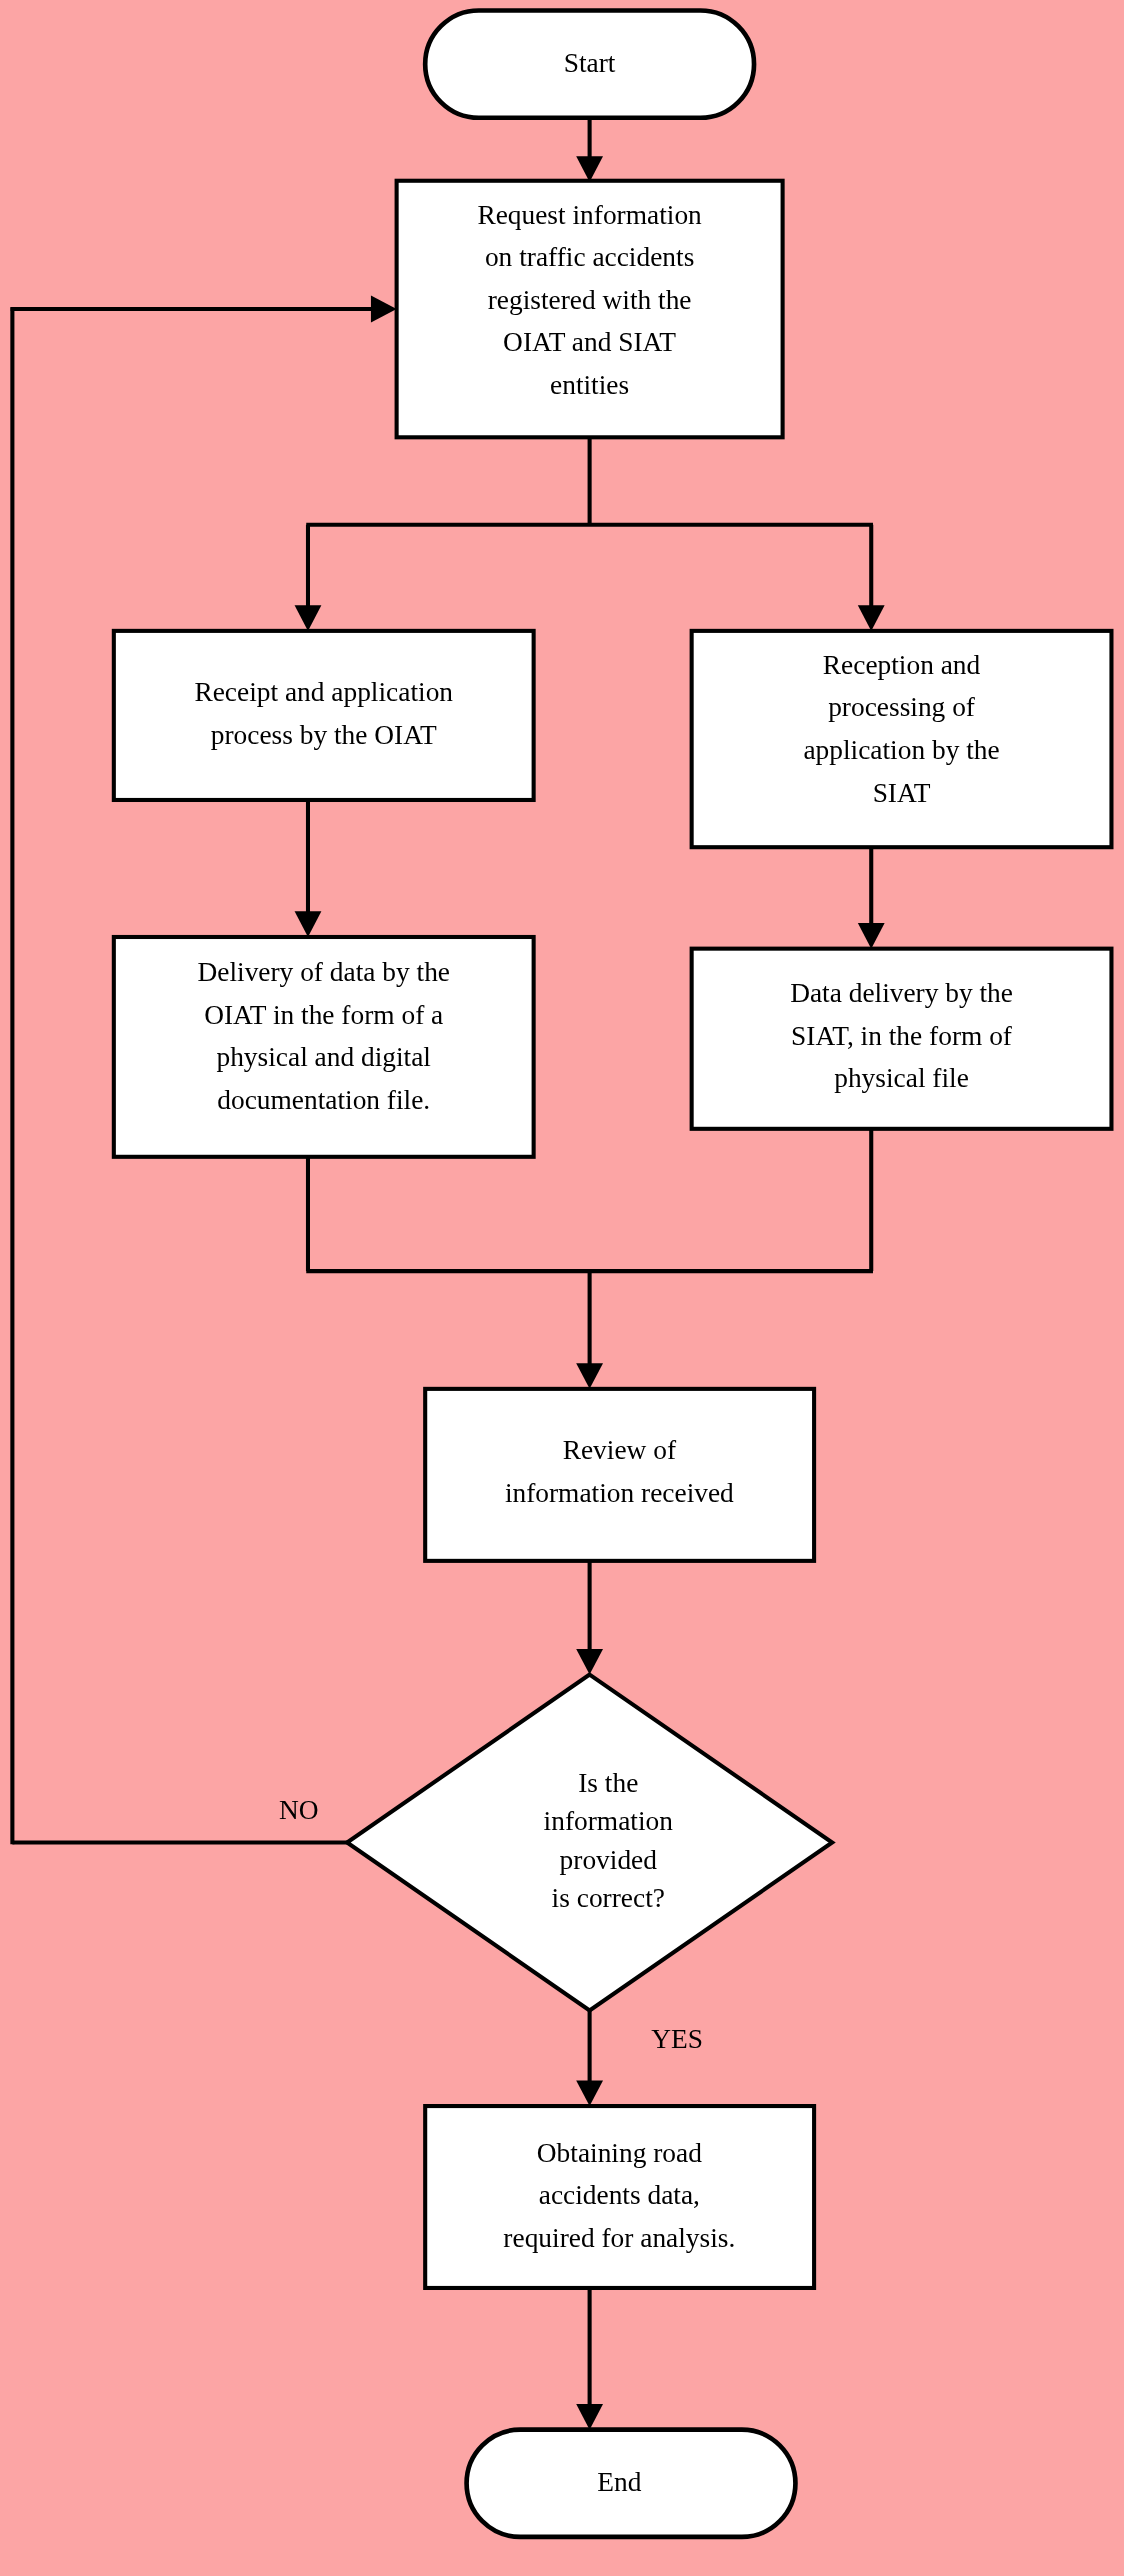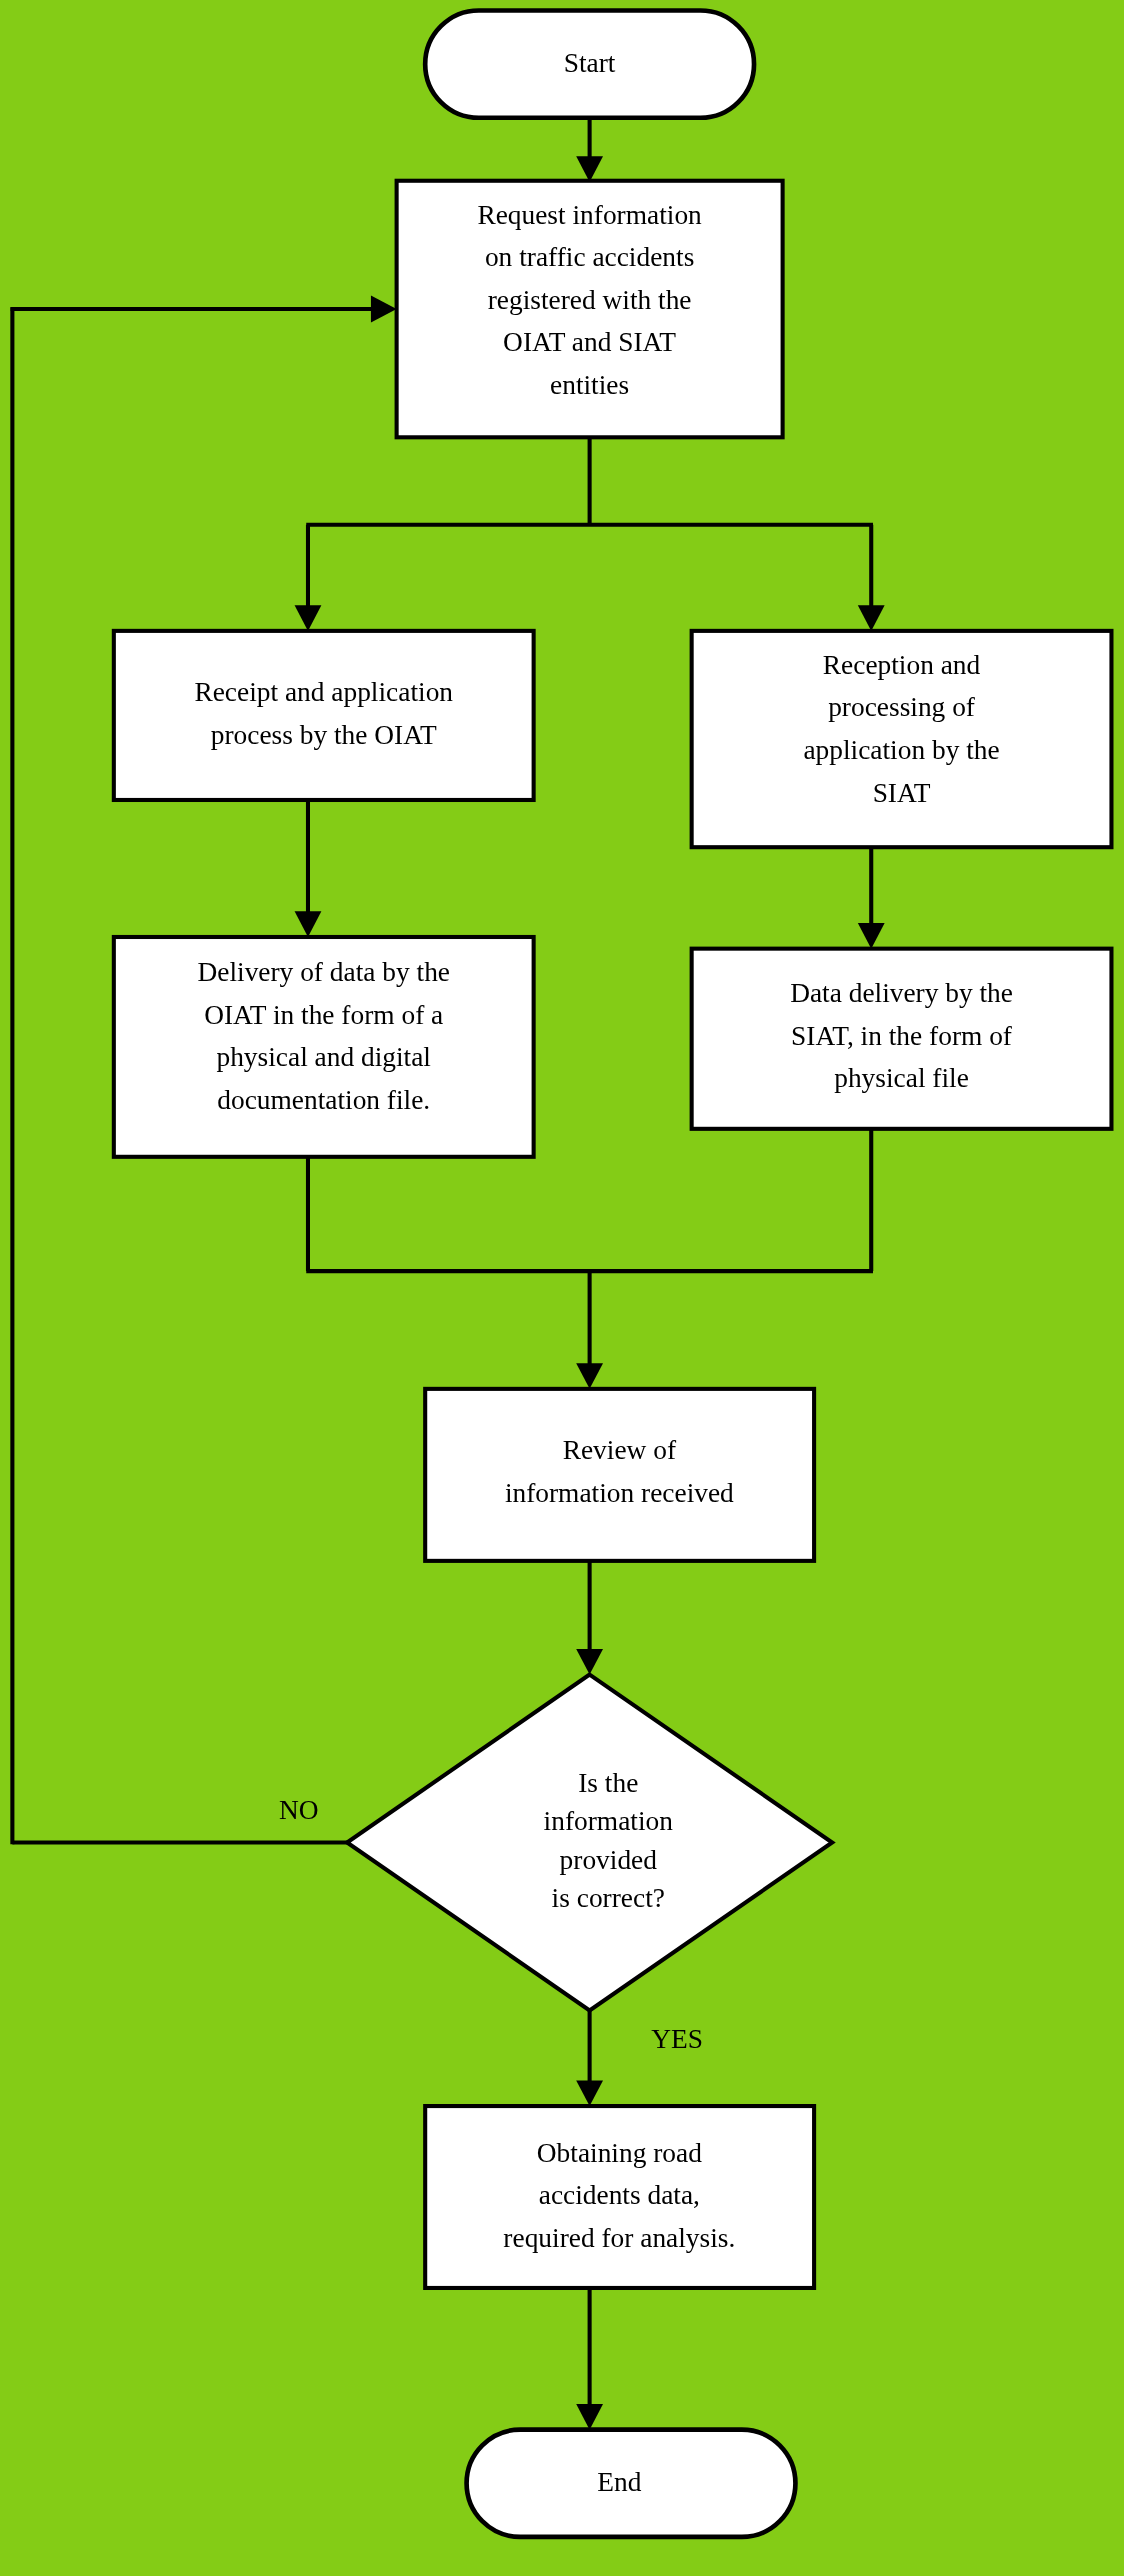--- a/index.html
+++ b/index.html
@@ -10,21 +10,21 @@
   body {
     width: 1125px;
     height: 2576px;
     font-family: "Liberation Serif", "DejaVu Serif", serif;
     overflow: hidden;
   }
   #flowchart-root {
     position: relative;
     width: 1125px;
     height: 2576px;
-    background: #84cc16;
+    background: #fca5a5;
   }
   svg.chart-svg {
     position: absolute;
     top: 0;
     left: 0;
     width: 1125px;
     height: 2576px;
     display: block;
   }
   .node-shape {

